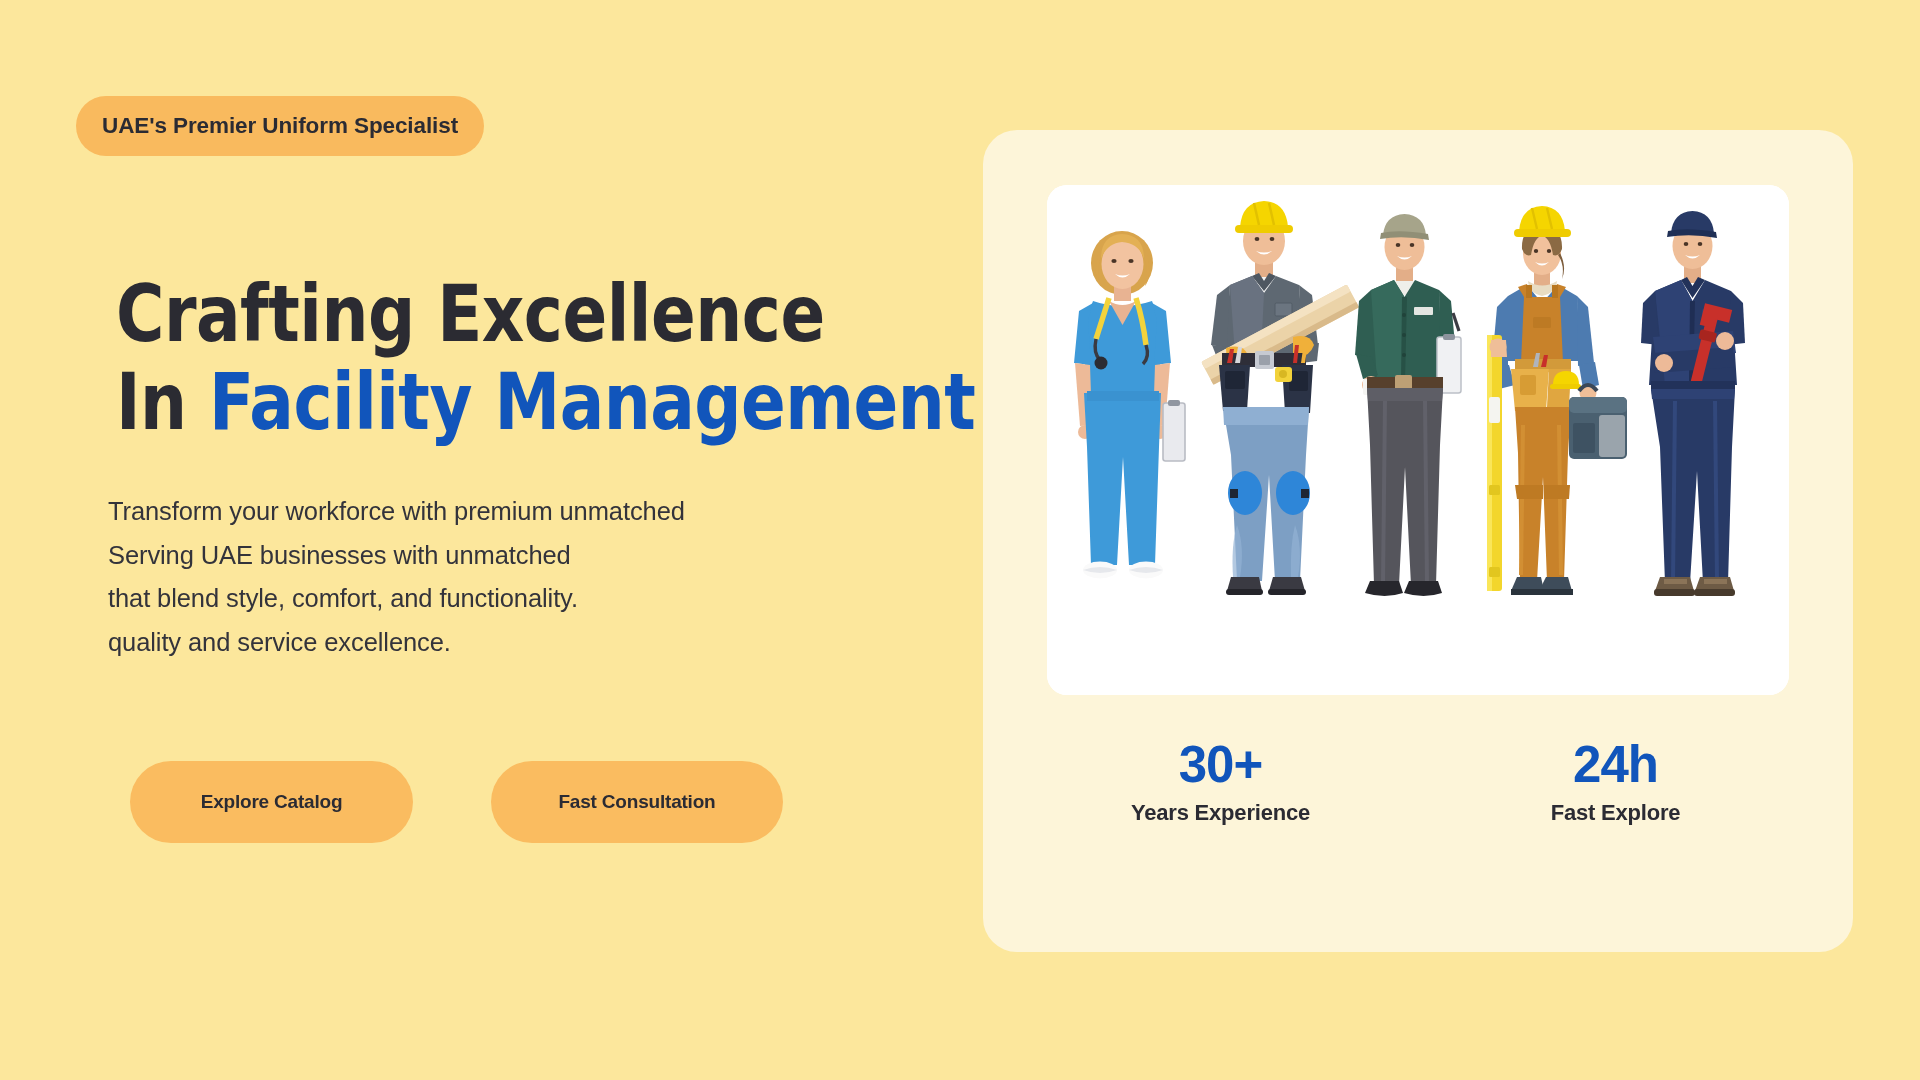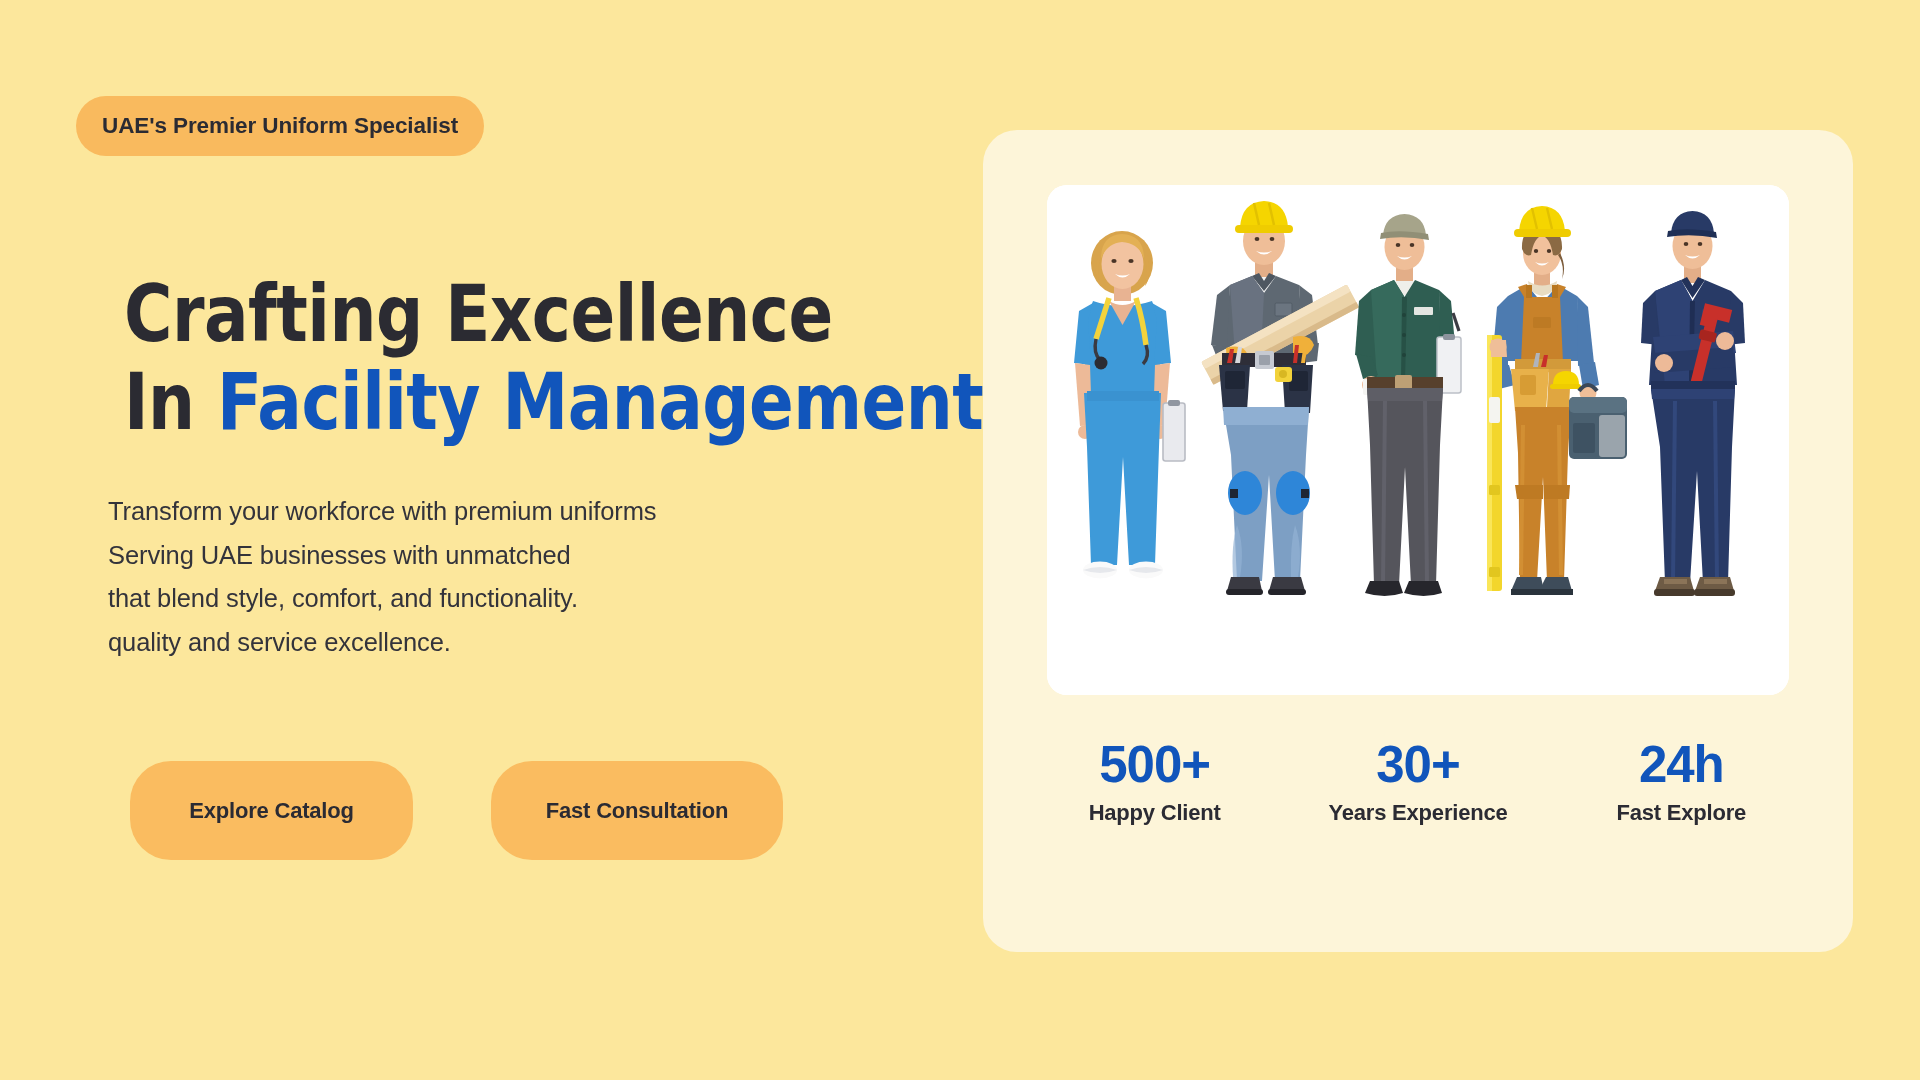--- a/index.html
+++ b/index.html
@@ -44,21 +44,21 @@
     border-radius: 30px;
     color: #2B2B33;
     font-size: 22.5px;
     font-weight: bold;
     letter-spacing: -0.1px;
     white-space: nowrap;
   }
 
   .headline {
     position: absolute;
-    left: 124px;
+    left: 116px;
     top: 272px;
     width: 860px;
   }
 
   .headline-line {
     font-family: "Liberation Sans Narrow", "DejaVu Sans Condensed", "Liberation Sans", sans-serif;
     font-size: 78px;
     font-weight: bold;
     line-height: 1.08;
     letter-spacing: -0.5px;
@@ -88,30 +88,30 @@
 
   .cta-row {
     position: absolute;
     left: 130px;
     top: 761px;
     display: flex;
     gap: 78px;
   }
 
   .cta-btn {
-    height: 99px;
+    height: 82px;
     display: flex;
     align-items: center;
     justify-content: center;
     background: #FABC60;
     border: none;
     border-radius: 41px;
     color: #2B2B33;
     font-family: "Liberation Sans", sans-serif;
-    font-size: 22px;
+    font-size: 19px;
     font-weight: bold;
     letter-spacing: -0.2px;
     white-space: nowrap;
     cursor: pointer;
     padding: 0 32px;
   }
   .cta-btn.primary   { min-width: 283px; }
   .cta-btn.secondary { min-width: 292px; }
 
   
@@ -184,21 +184,21 @@
     </div>
 
     <div class="headline">
       <div class="headline-line l1">Crafting Excellence</div>
       <div class="headline-line l2">
         <span>In </span><span class="accent">Facility Management</span>
       </div>
     </div>
 
     <div class="subtext">
-      <span>Transform your workforce with premium uniforms</span>
+      <span>Transform your workforce with premium unmatched</span>
       <span>Serving UAE businesses with unmatched</span>
       <span>that blend style, comfort, and functionality.</span>
       <span>quality and service excellence.</span>
     </div>
 
     <div class="cta-row">
       <button class="cta-btn primary">Explore Catalog</button>
       <button class="cta-btn secondary">Fast Consultation</button>
     </div>
   </div>
@@ -497,24 +497,20 @@
           <path d="M653 392 L683 392 L687 406 Q668 413 648 406 Z" fill="#6E5B45"></path>
           <rect x="607" y="404" width="41" height="7" rx="3" fill="#473A2C"></rect>
           <rect x="647" y="404" width="41" height="7" rx="3" fill="#473A2C"></rect>
           <path d="M617 394 L640 394 L640 399 L617 399 Z" fill="#8B7458"></path>
           <path d="M657 394 L680 394 L680 399 L657 399 Z" fill="#8B7458"></path>
         </g>
       </svg>
     </div>
 
     <div class="stats-row">
-      <div class="stat">
-        <div class="stat-value">500+</div>
-        <div class="stat-label">Happy Client</div>
-      </div>
       <div class="stat">
         <div class="stat-value">30+</div>
         <div class="stat-label">Years Experience</div>
       </div>
       <div class="stat">
         <div class="stat-value">24h</div>
         <div class="stat-label">Fast Explore</div>
       </div>
     </div>
   </div>

